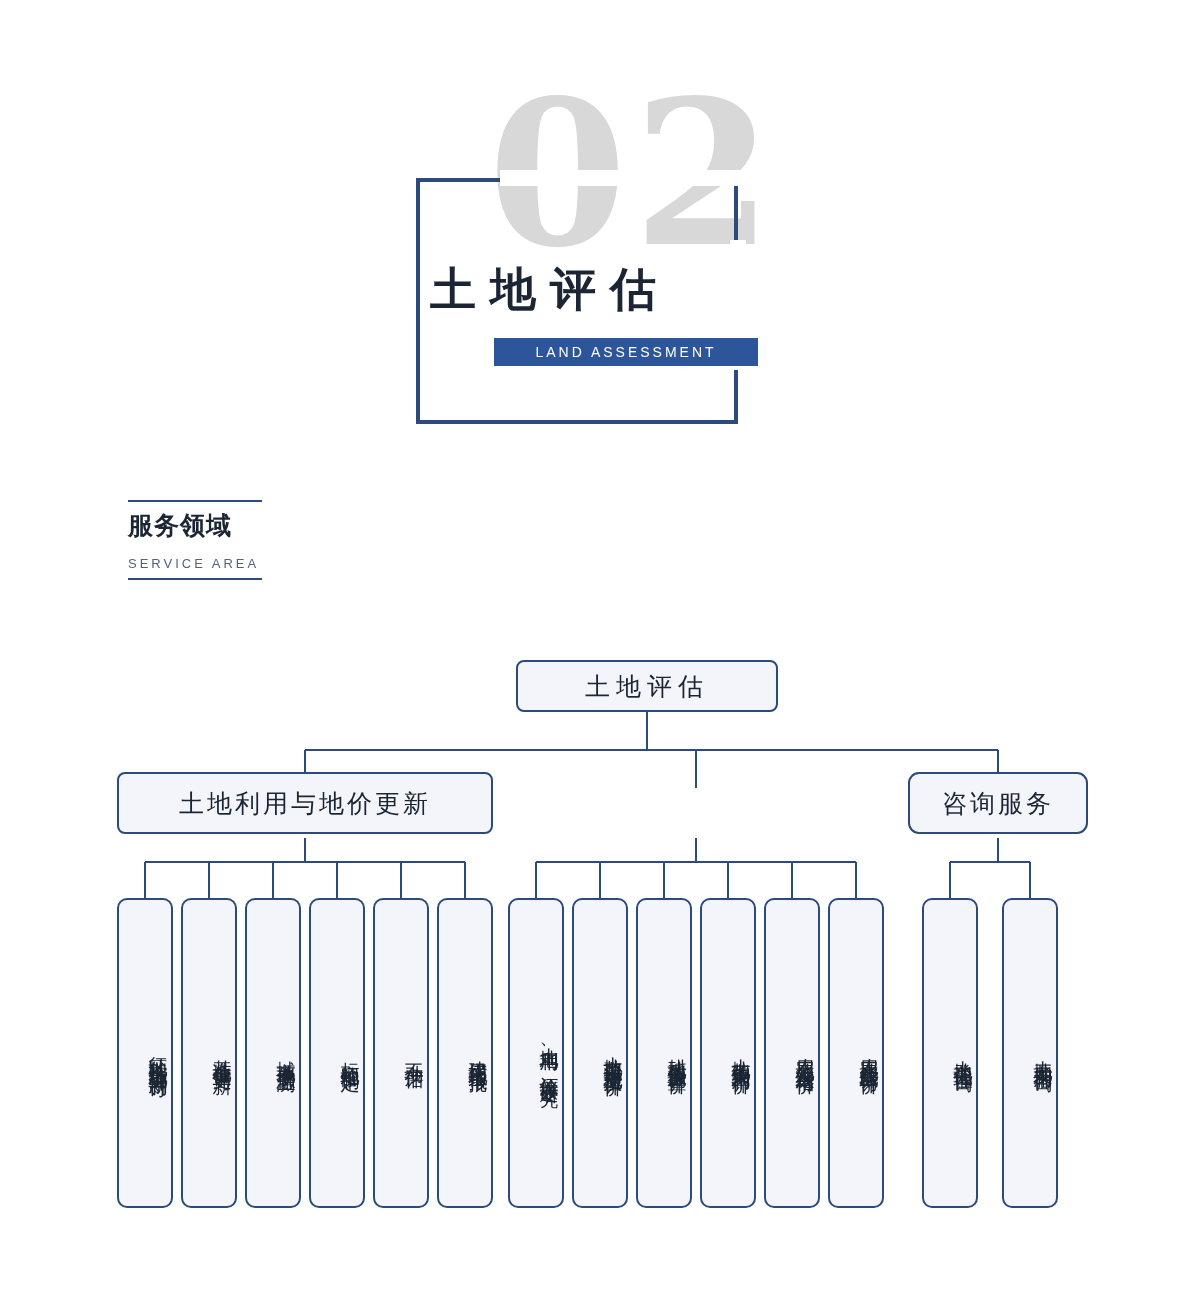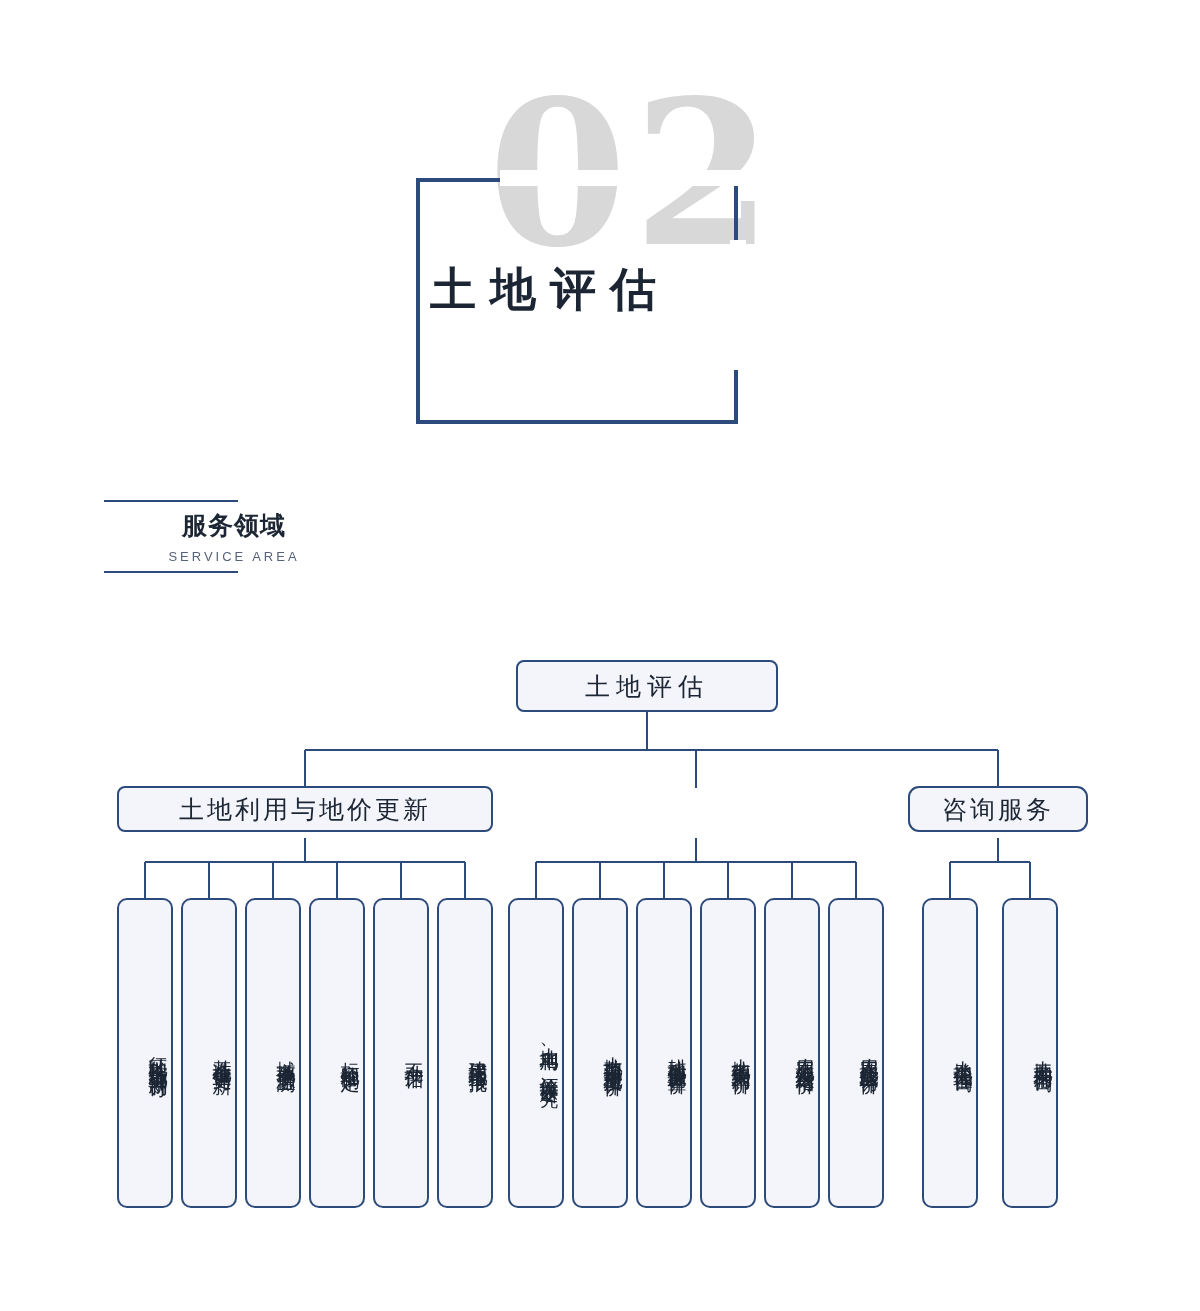--- a/index.html
+++ b/index.html
@@ -84,44 +84,43 @@
     font-size: 14px;
     line-height: 28px;
     letter-spacing: 3px;
     text-align: center;
     font-family: "Liberation Sans", sans-serif;
   }
 
   
   .section-label {
     position: absolute;
-    left: 104px;
+    left: 128px;
     top: 500px;
     width: 260px;
-    text-align: center;
   }
   .section-label .rule-top {
     width: 134px;
     height: 2px;
     background: #2c4a7c;
     margin-bottom: 8px;
   }
   .section-label .cn {
     font-size: 25px;
     font-weight: 700;
     line-height: 30px;
     color: #1b2533;
     letter-spacing: 1px;
   }
   .section-label .en {
     font-size: 13px;
     letter-spacing: 3px;
     color: #55627a;
     line-height: 20px;
-    margin-top: 7px;
+    margin-top: 14px;
   }
   .section-label .rule-bottom {
     width: 134px;
     height: 2px;
     background: #2c4a7c;
     margin-top: 4px;
   }
 
   
   .diagram {
@@ -152,22 +151,22 @@
     left: 516px;
     top: 20px;
     width: 262px;
     height: 52px;
     font-size: 25px;
     letter-spacing: 6px;
     font-weight: 400;
     background: #f4f5fb;
   }
   .node.level2 {
-    top: 146px;
-    height: 46px;
+    top: 132px;
+    height: 62px;
     font-size: 25px;
     letter-spacing: 3px;
     background: #f4f5fb;
   }
   .node.l2-a { left: 117px; width: 376px; }
   .node.l2-b { left: 508px; width: 376px; }
   .node.l2-c { left: 908px; width: 180px; border-radius: 11px; }
 
   .node.leaf {
     top: 258px;
@@ -189,20 +188,21 @@
 </style>
 </head>
 <body>
 
 <div class="header-block">
   <div class="big-number">02</div>
   <div class="header-frame"></div>
   <div class="frame-mask-top"></div>
   <div class="frame-mask-right"></div>
   <div class="header-title">土地评估</div>
+  <div class="header-sub">LAND ASSESSMENT</div>
 </div>
 
 <div class="section-label">
   <div class="rule-top"></div>
   <div class="cn">服务领域</div>
   <div class="en">SERVICE AREA</div>
   <div class="rule-bottom"></div>
 </div>
 
 <div class="diagram">

